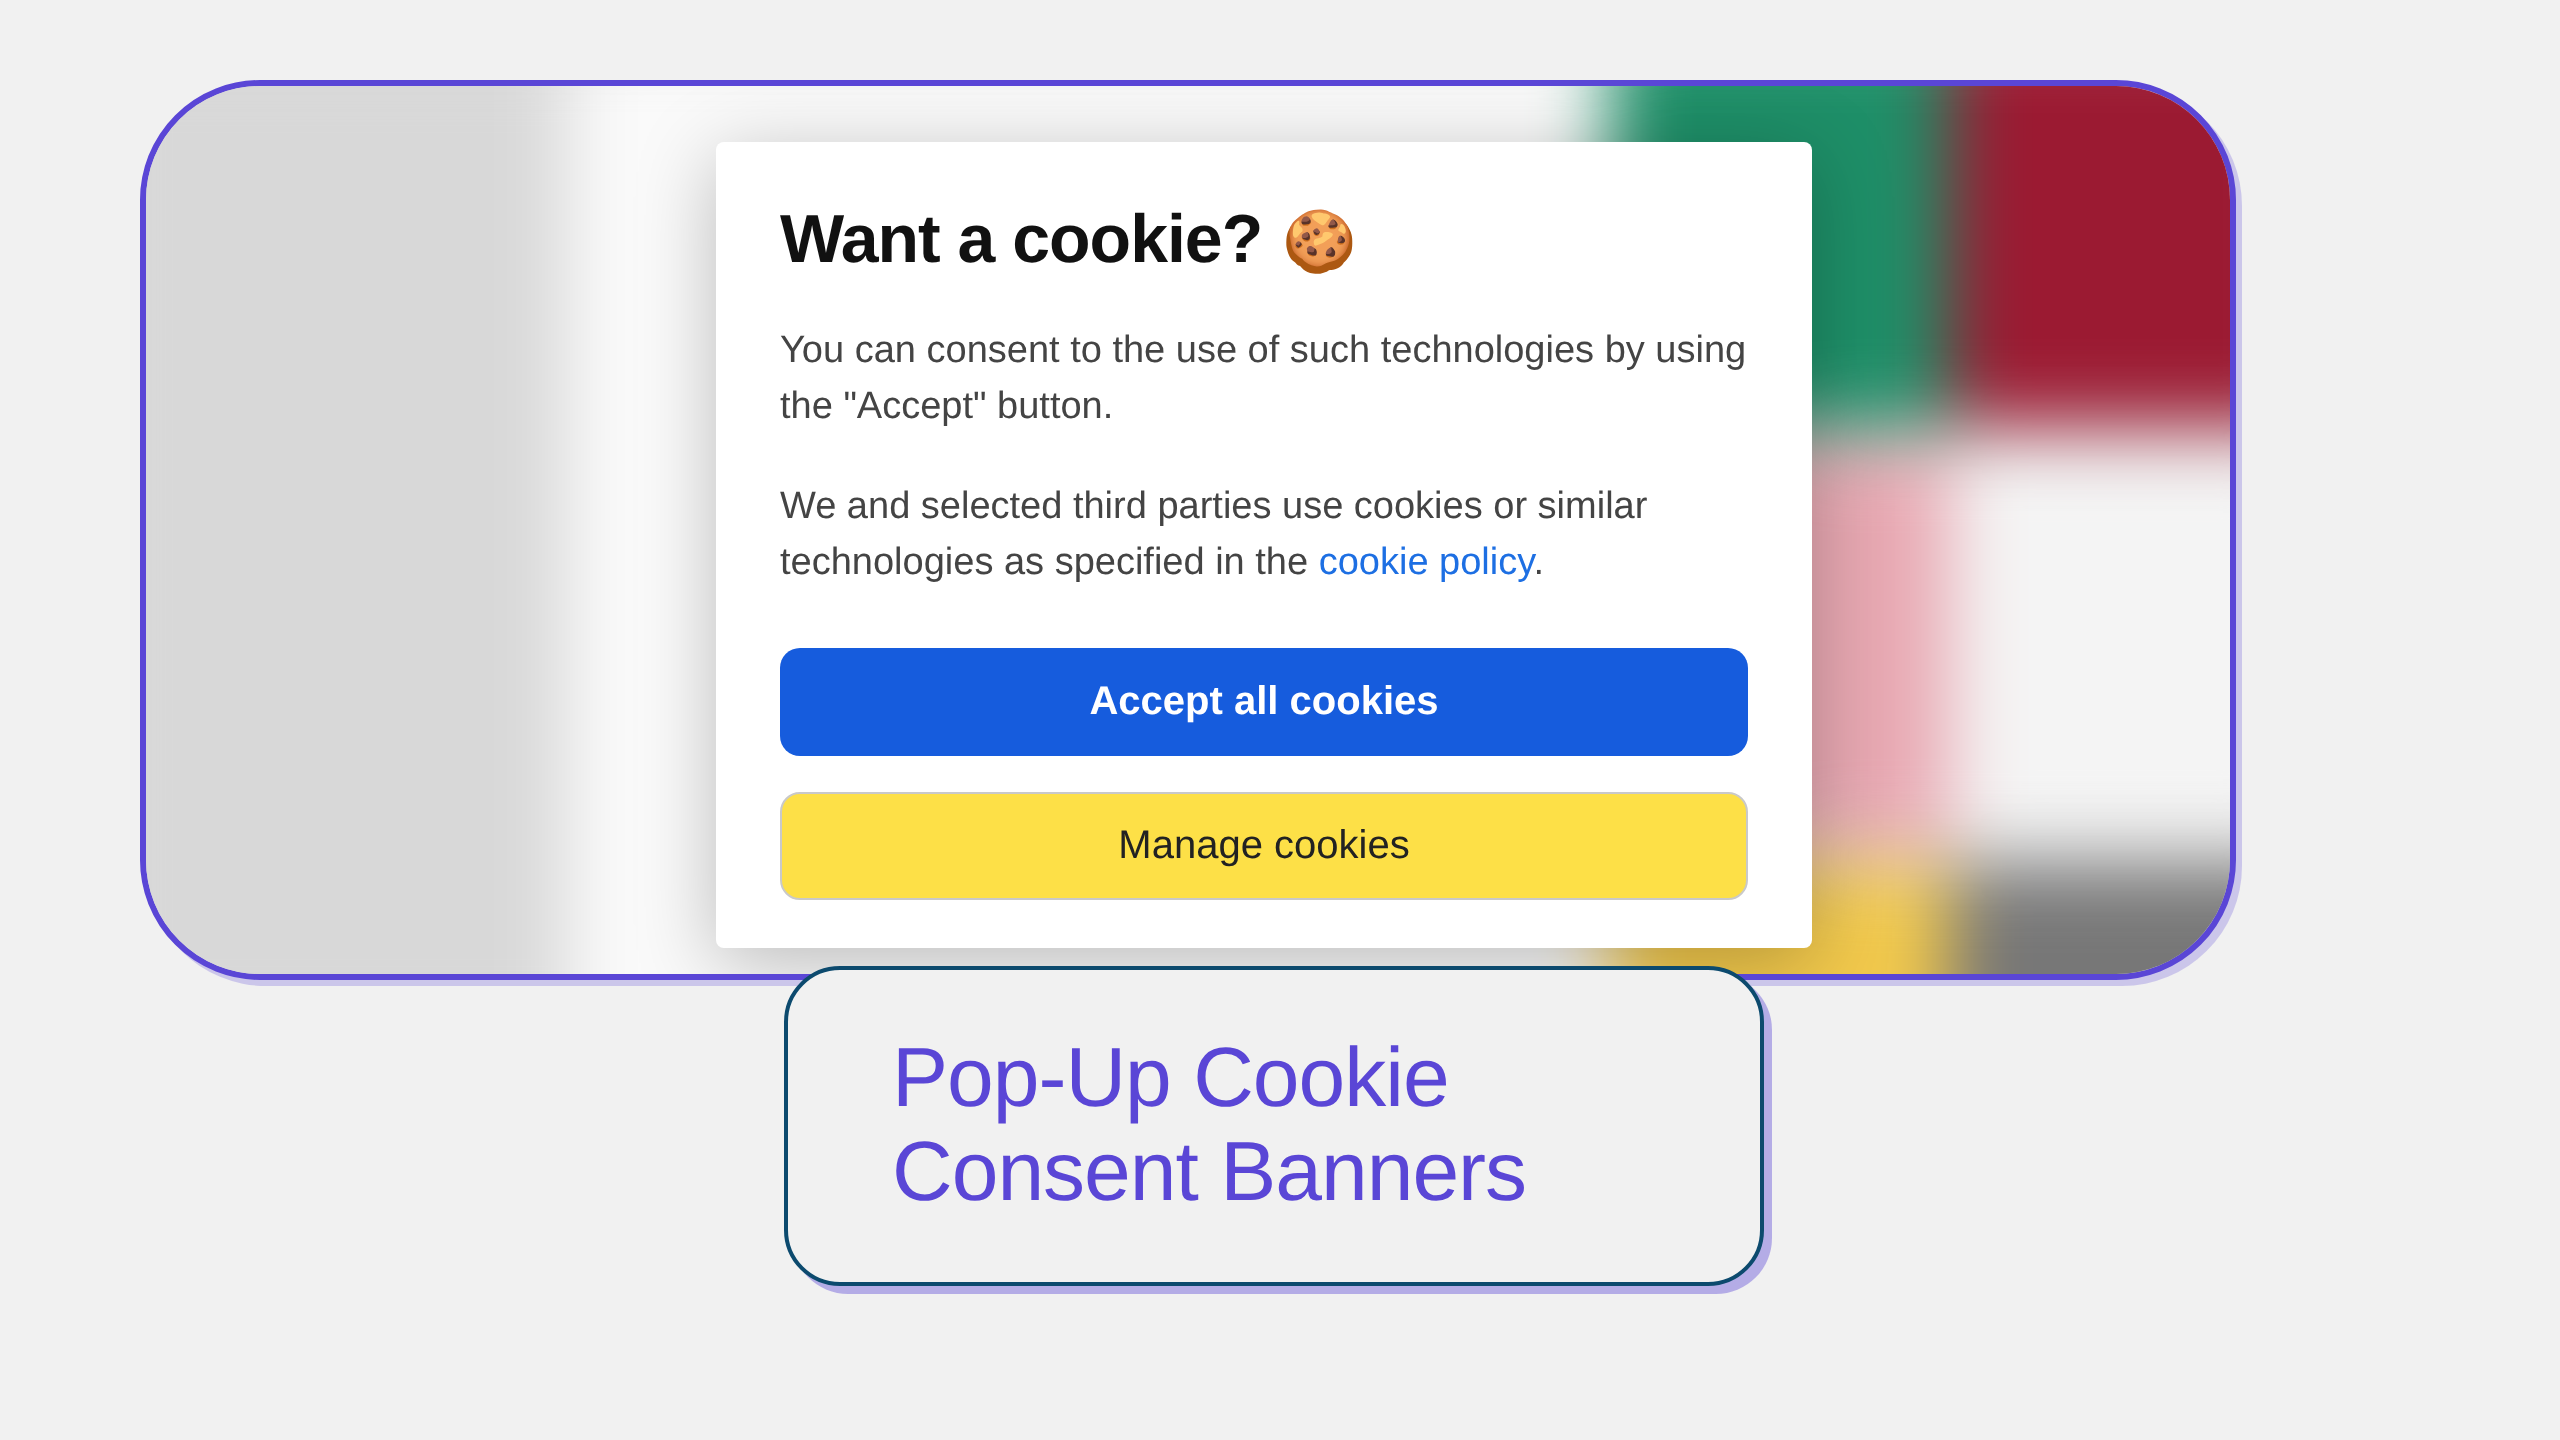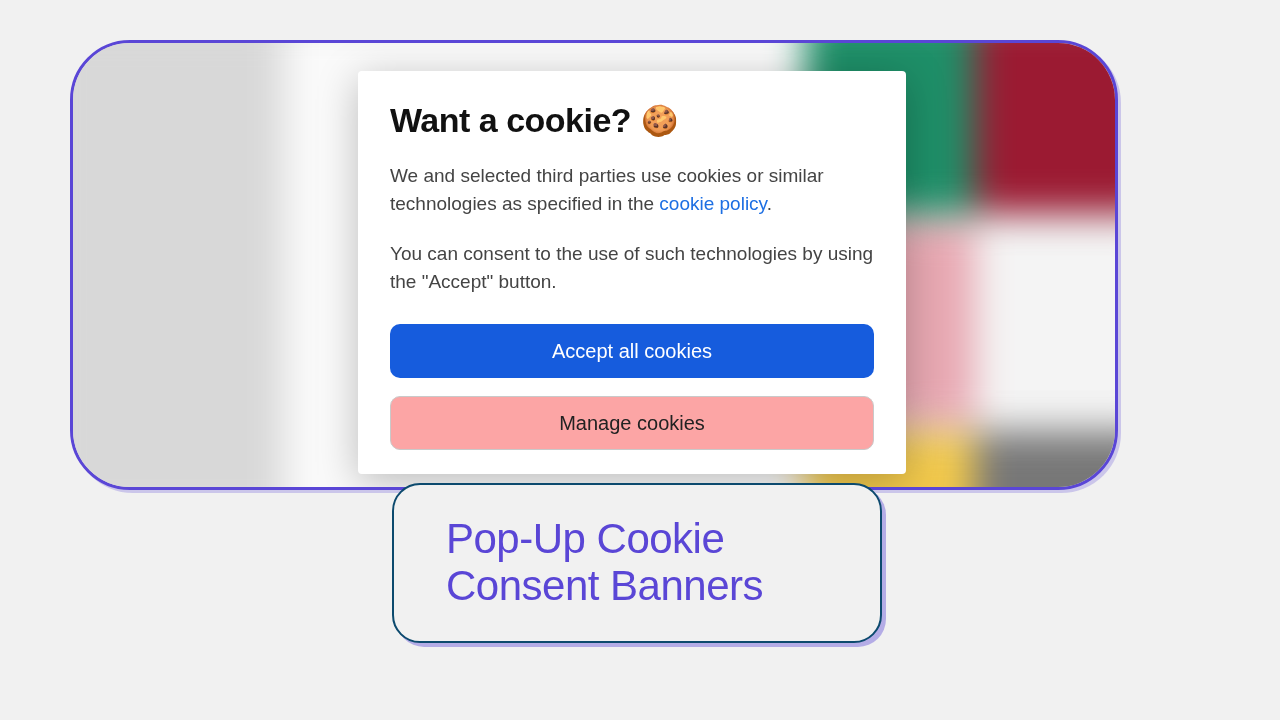--- a/index.html
+++ b/index.html
@@ -77,32 +77,32 @@
   .policy-link {
     color: #1d6fe3;
     text-decoration: none;
   }
   .btn {
     display: block;
     width: 100%;
     height: 54px;
     border-radius: 10px;
     font-size: 20px;
-    font-weight: 400;
+    font-weight: 700;
     cursor: pointer;
     border: none;
     margin-top: 18px;
   }
   .btn-primary {
     background: #165cdd;
     color: #ffffff;
     margin-top: 28px;
   }
   .btn-secondary {
-    background: #fca5a5;
+    background: #fde047;
     color: #222;
     border: 1px solid #c9c9c9;
     font-weight: 500;
   }
 
   
   .caption {
     position: absolute;
     left: 392px;
     top: 483px;
@@ -135,24 +135,24 @@
     <div class="blob b-yell"></div>
     <div class="blob b-gray"></div>
   </div>
 
   <div class="dialog">
     <div class="dialog-title">
       <span>Want a cookie?</span>
       <span class="cookie-emoji">🍪</span>
     </div>
     <div class="dialog-body">
+      <p>You can consent to the use of such technologies by using the "Accept" button.</p>
       <p>
         <span>We and selected third parties use cookies or similar technologies as specified in the </span><a href="#" class="policy-link">cookie policy</a><span>.</span>
       </p>
-      <p>You can consent to the use of such technologies by using the "Accept" button.</p>
     </div>
     <button class="btn btn-primary">Accept all cookies</button>
     <button class="btn btn-secondary">Manage cookies</button>
   </div>
 </div>
 
 <div class="caption">
   <div class="caption-text">Pop-Up Cookie Consent Banners</div>
 </div>
 

